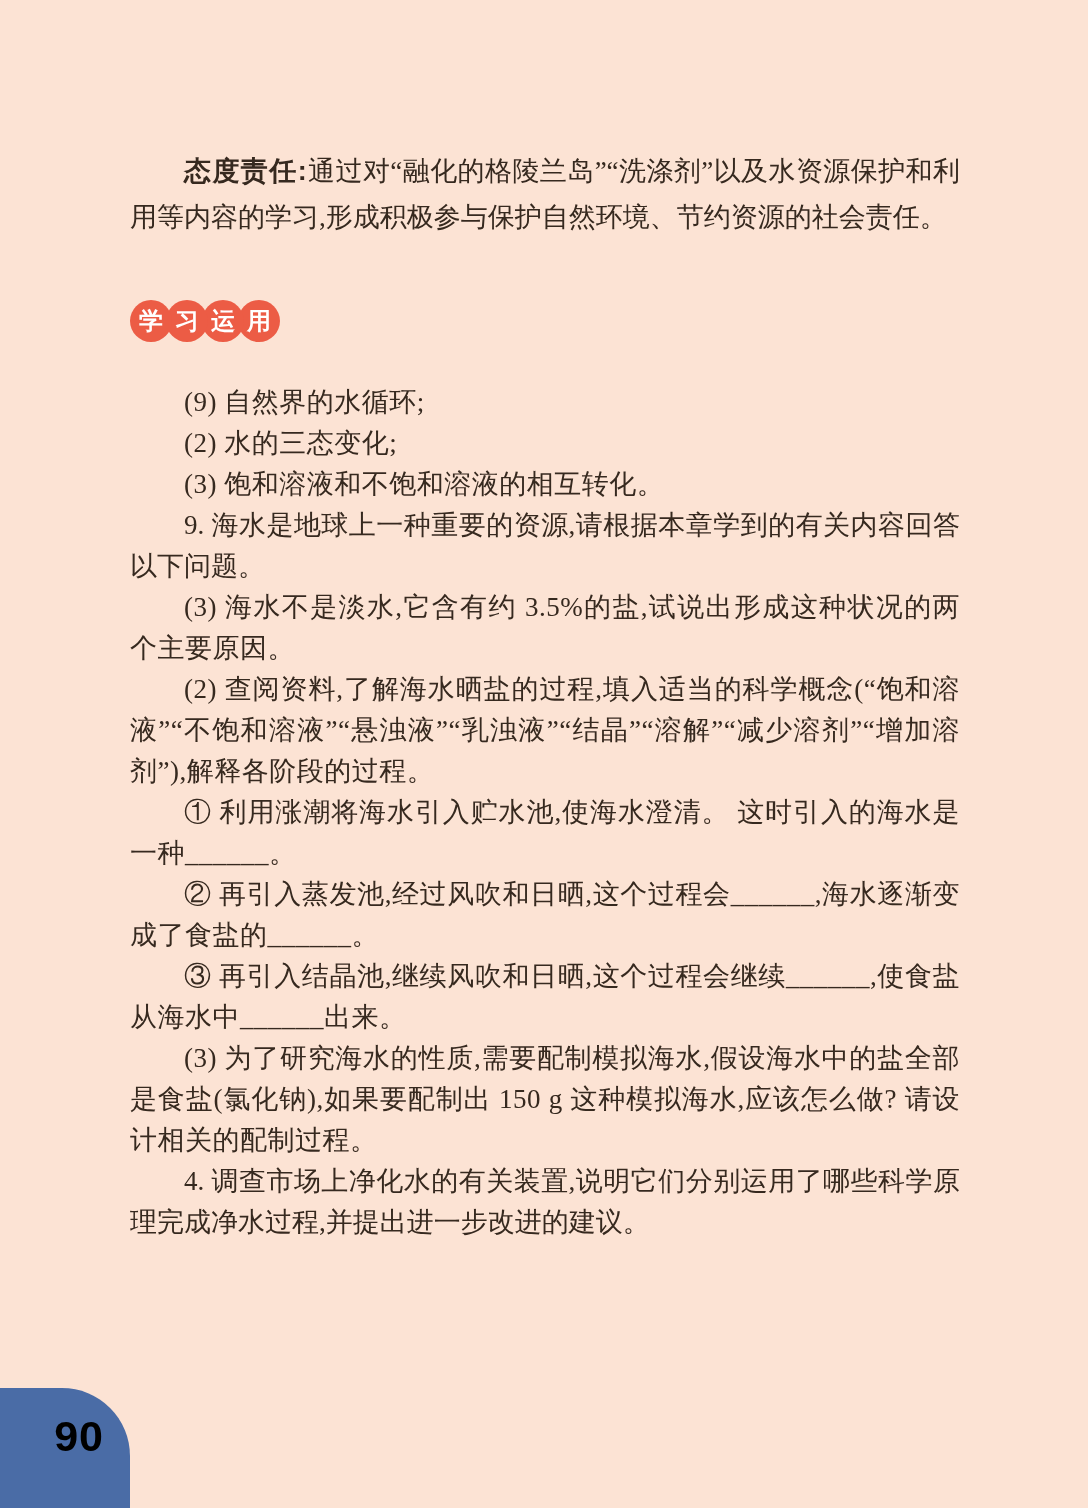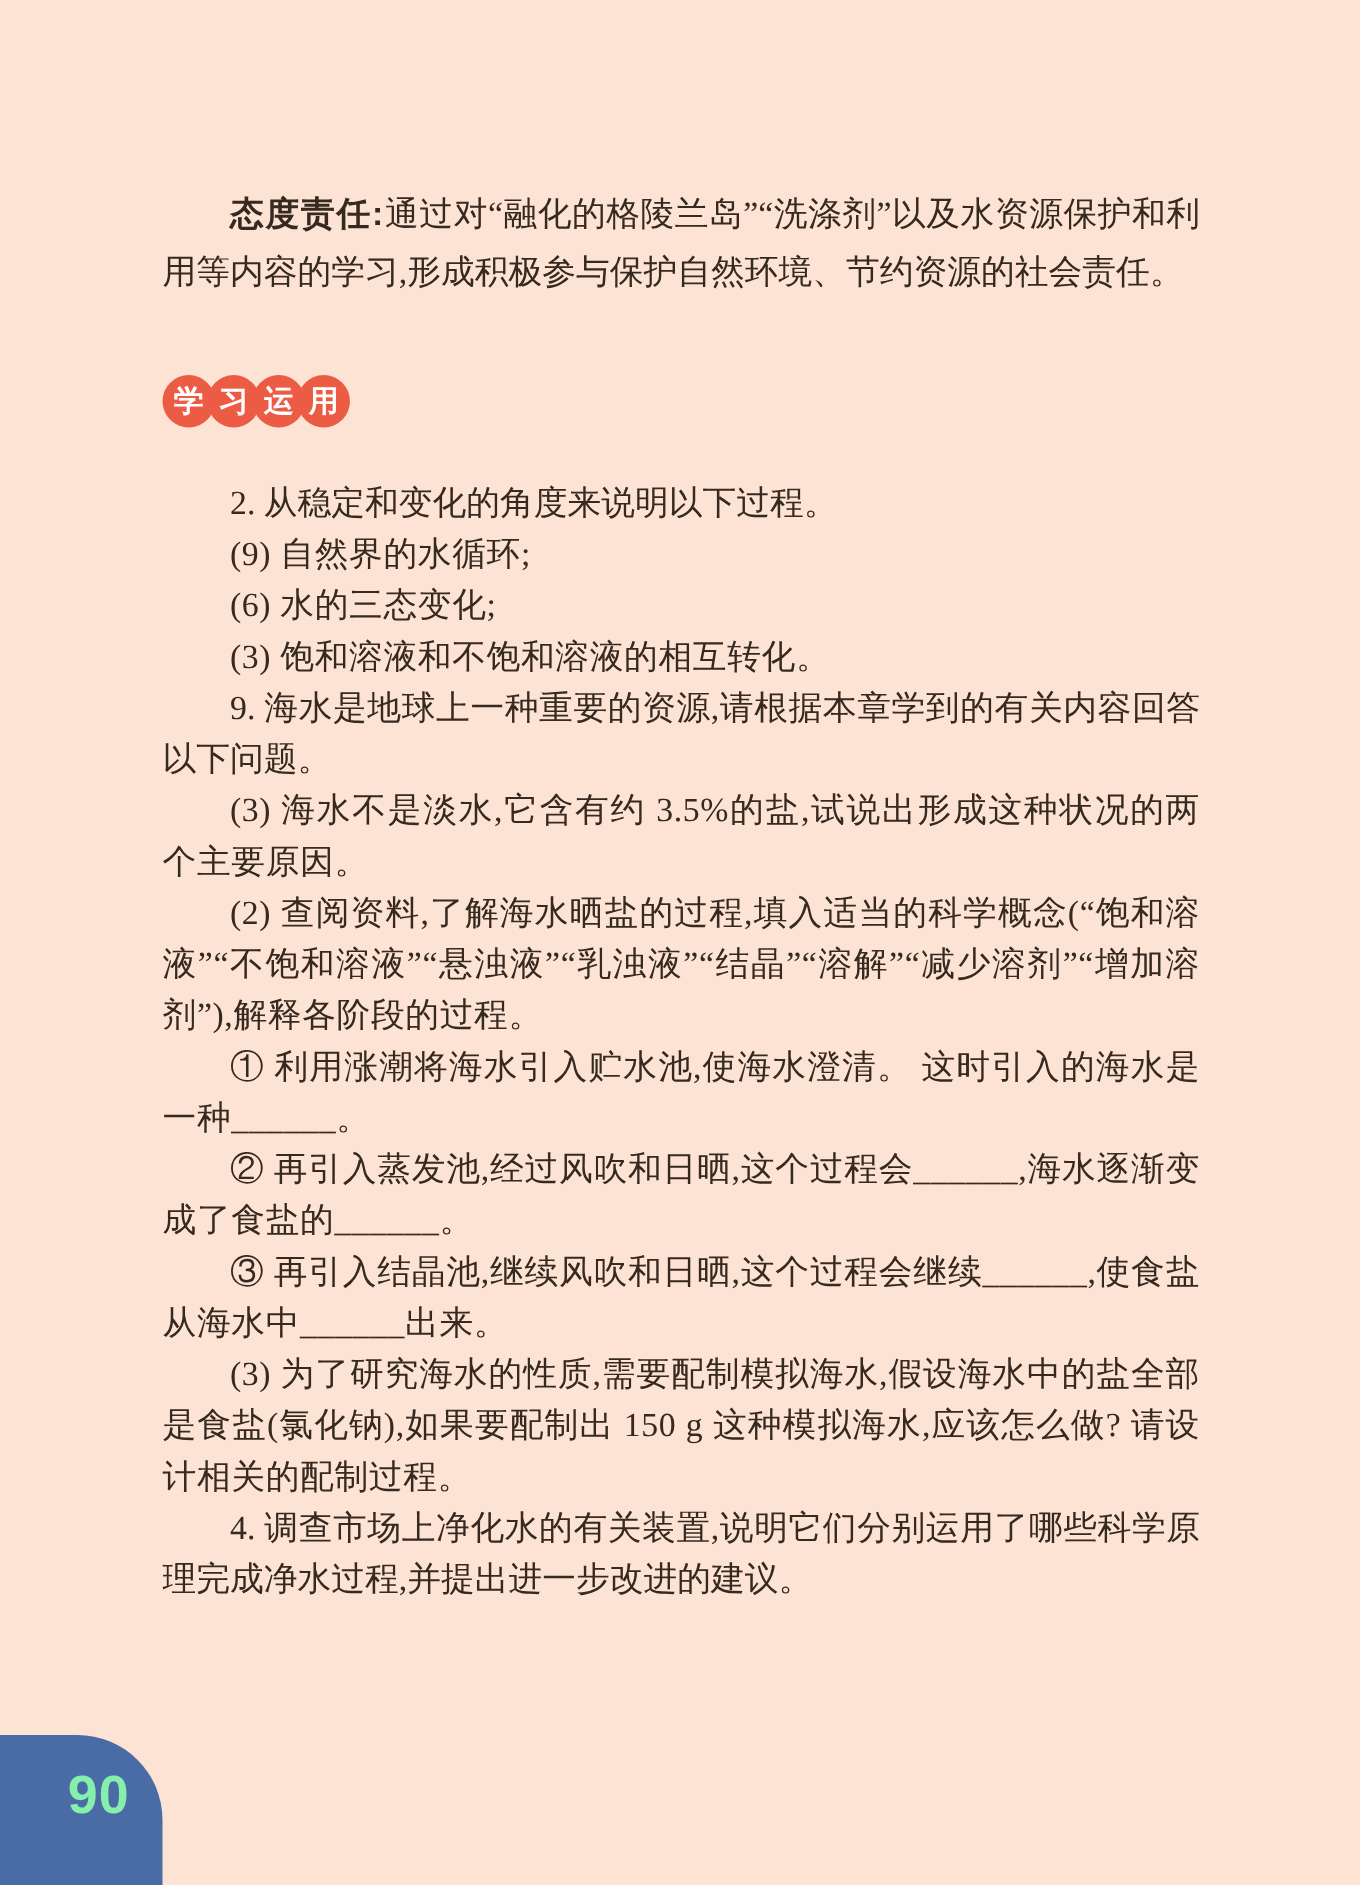--- a/index.html
+++ b/index.html
@@ -83,21 +83,21 @@
     bottom: -34px;
     width: 164px;
     height: 154px;
     background: var(--tab-blue);
     border-radius: 0 68px 0 0;
   }
   .page-tab .pnum {
     position: absolute;
     top: 24px;
     right: 26px;
-    color: #86efac;
+    color: #000000;
     font-family: "Liberation Sans", "DejaVu Sans", sans-serif;
     font-weight: bold;
     font-size: 43px;
     letter-spacing: 1px;
   }
 </style>
 </head>
 <body>
 
 <div class="page">
@@ -106,23 +106,22 @@
     <p class="intro"><span class="lead">态度责任:</span><span>通过对“融化的格陵兰岛”“洗涤剂”以及水资源保护和利用等内容的学习,形成积极参与保护自然环境、节约资源的社会责任。</span></p>
 
     <div class="badge">
       <span class="bc">学</span>
       <span class="bc">习</span>
       <span class="bc">运</span>
       <span class="bc">用</span>
     </div>
 
     <div class="questions">
-      <p>2. 从稳定和变化的角度来说明以下过程。</p>
       <p class="kai">(9) 自然界的水循环;</p>
-      <p class="kai">(6) 水的三态变化;</p>
+      <p class="kai">(2) 水的三态变化;</p>
       <p class="kai">(3) 饱和溶液和不饱和溶液的相互转化。</p>
       <p>9. 海水是地球上一种重要的资源,请根据本章学到的有关内容回答以下问题。</p>
       <p class="kai">(3) 海水不是淡水,它含有约 3.5%的盐,试说出形成这种状况的两个主要原因。</p>
       <p class="kai">(2) 查阅资料,了解海水晒盐的过程,填入适当的科学概念(“饱和溶液”“不饱和溶液”“悬浊液”“乳浊液”“结晶”“溶解”“减少溶剂”“增加溶剂”),解释各阶段的过程。</p>
       <p class="kai">① 利用涨潮将海水引入贮水池,使海水澄清。 这时引入的海水是一种______。</p>
       <p class="kai">② 再引入蒸发池,经过风吹和日晒,这个过程会______,海水逐渐变成了食盐的______。</p>
       <p class="kai">③ 再引入结晶池,继续风吹和日晒,这个过程会继续______,使食盐从海水中______出来。</p>
       <p class="kai">(3) 为了研究海水的性质,需要配制模拟海水,假设海水中的盐全部是食盐(氯化钠),如果要配制出 150 g 这种模拟海水,应该怎么做? 请设计相关的配制过程。</p>
       <p>4. 调查市场上净化水的有关装置,说明它们分别运用了哪些科学原理完成净水过程,并提出进一步改进的建议。</p>
     </div>

